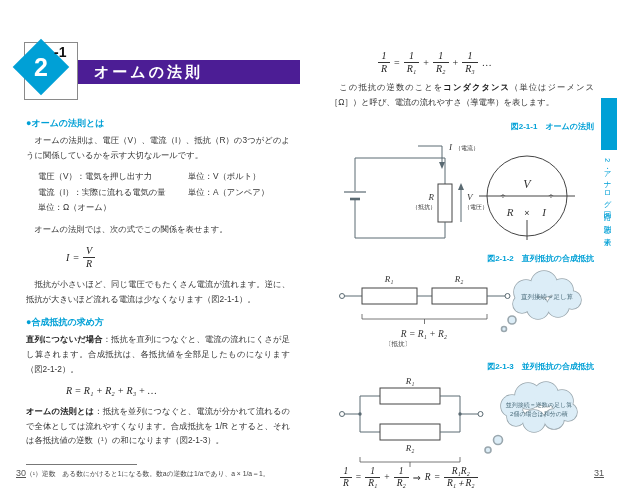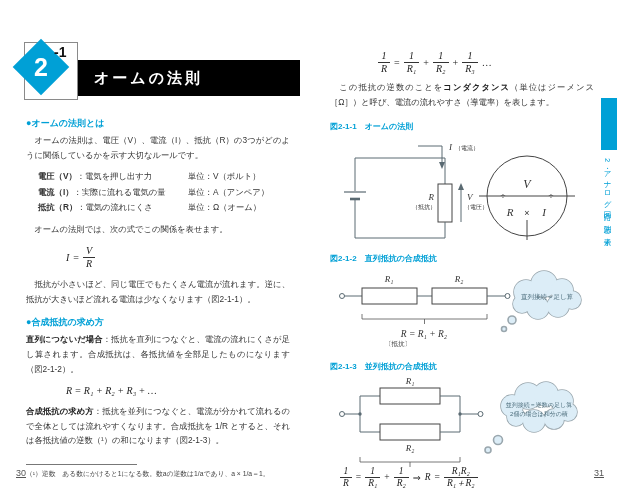--- a/index.html
+++ b/index.html
@@ -7,48 +7,48 @@
     width:620px;height:500px;position:relative;background:#ffffff;
     font-family:"Liberation Sans",sans-serif;color:#222;overflow:hidden;
   }
   .page{position:absolute;top:36px;width:300px;height:446px;background:#fff;}
   .page-left{left:8px;}
   .page-right{left:312px;}
 
   
   .hdr{position:relative;height:72px;}
   .hdr-white{position:absolute;left:16px;top:6px;width:52px;height:56px;background:#fff;border:1px solid #8a8a8a;z-index:1;}
-  .hdr-banner{position:absolute;left:60px;top:24px;width:232px;height:36px;background:#000000;display:flex;align-items:center;padding-left:26px;box-sizing:border-box;z-index:0;}
+  .hdr-banner{position:absolute;left:60px;top:24px;width:232px;height:24px;background:#4c1d95;display:flex;align-items:center;padding-left:26px;box-sizing:border-box;z-index:0;}
   .hdr-banner span{color:#fff;font-weight:bold;font-size:15px;letter-spacing:3px;}
   .hdr-diamond{position:absolute;left:13px;top:11px;width:40px;height:40px;background:#00a0d6;transform:rotate(45deg);z-index:2;}
   .hdr-diamond span{display:flex;width:100%;height:100%;align-items:center;justify-content:center;transform:rotate(-45deg);color:#fff;font-size:25px;font-weight:bold;}
   .hdr-sub{position:absolute;left:46px;top:8px;z-index:3;font-size:14px;font-weight:bold;color:#111;}
 
   
   .content{padding:0 18px;}
   .sec-h{color:#00a0d6;font-size:9px;font-weight:bold;margin:9px 0 3px;}
   p.body{font-size:8.3px;line-height:1.8;margin:3px 0;text-align:justify;color:#333;}
   .lead{font-weight:bold;color:#222;}
   .defs{margin:6px 0 6px 12px;}
   .def-row{display:flex;font-size:8.3px;line-height:1.9;color:#333;}
   .def-main{width:150px;}
-  .def-term{font-weight:bold;text-align:center;}
+  .def-term{font-weight:normal;text-align:center;}
   .math-row{display:flex;align-items:center;gap:4px;font-family:"Liberation Serif",serif;font-style:italic;font-size:10px;color:#222;margin:8px 0 8px 40px;}
   .math-row .op{font-style:normal;}
   .frac{display:inline-flex;flex-direction:column;align-items:center;font-family:"Liberation Serif",serif;font-style:italic;}
   .frac .num{padding:0 3px;line-height:1.15;}
   .frac .den{border-top:1px solid #333;padding:0 3px;line-height:1.15;}
   .footrule{width:42%;border-top:1px solid #777;margin:16px 0 4px;}
   .footnote{font-size:6.8px;color:#444;margin:2px 0;}
   .pageno{position:absolute;bottom:4px;font-size:9px;color:#555;text-decoration:underline;}
   .pageno-l{left:8px;}
   .pageno-r{right:8px;margin-top:9px;}
 
   
-  .figcap{color:#00a0d6;font-weight:bold;font-size:8px;margin:11px 0 2px;}
+  .figcap{color:#00a0d6;font-weight:bold;font-size:8px;margin:11px 0 2px;text-align:right;}
   .fig{display:block;}
   .top-math{margin:14px 0 6px 48px;font-size:10px;}
   .fig3-math{margin:-4px 0 0 10px;font-size:9.5px;}
   svg text{fill:#333;}
   .wire{stroke:#5a6a72;stroke-width:1;fill:none;}
   .boxr{fill:#fff;stroke:#444;stroke-width:1;}
   .mtxt{font-family:"Liberation Serif",serif;font-style:italic;}
   .stxt{font-family:"Liberation Sans",sans-serif;font-style:normal;}
   .cloud-s{fill:#dcedf7;stroke:#9aa7ae;stroke-width:1.6;}
   .cloud-f{fill:#dcedf7;stroke:none;}
@@ -80,21 +80,20 @@
     <div class="defs">
       <div class="def-row">
         <span class="def-main"><span class="def-term">電圧（V）</span><span>：電気を押し出す力</span></span>
         <span class="def-unit">単位：V（ボルト）</span>
       </div>
       <div class="def-row">
         <span class="def-main"><span class="def-term">電流（I）</span><span>：実際に流れる電気の量</span></span>
         <span class="def-unit">単位：A（アンペア）</span>
       </div>
       <div class="def-row">
-        <span class="def-main"><span class="def-term">抵抗（R）</span><span>：電気の流れにくさ</span></span>
         <span class="def-unit">単位：Ω（オーム）</span>
       </div>
     </div>
 
     <p class="body">　オームの法則では、次の式でこの関係を表せます。</p>
 
     <div class="math-row">
       <span>I</span>
       <span class="op">=</span>
       <span class="frac">
@@ -103,21 +102,21 @@
         </span>
     </div>
 
     <p class="body">　抵抗が小さいほど、同じ電圧でもたくさん電流が流れます。逆に、抵抗が大きいほど流れる電流は少なくなります（図2-1-1）。</p>
 
     <div class="sec-h">●合成抵抗の求め方</div>
     <p class="body"><span class="lead">直列につないだ場合</span><span>：抵抗を直列につなぐと、電流の流れにくさが足し算されます。合成抵抗は、各抵抗値を全部足したものになります（図2-1-2）。</span></p>
 
     <div class="math-row">R = R₁ + R₂ + R₃ + …</div>
 
-    <p class="body"><span class="lead">合成抵抗の求め方</span><span>：抵抗を並列につなぐと、電流が分かれて流れるので全体としては流れやすくなります。合成抵抗を 1/R とすると、それは各抵抗値の逆数（¹）の和になります（図2-1-3）。</span></p>
+    <p class="body"><span class="lead">オームの法則とは</span><span>：抵抗を並列につなぐと、電流が分かれて流れるので全体としては流れやすくなります。合成抵抗を 1/R とすると、それは各抵抗値の逆数（¹）の和になります（図2-1-3）。</span></p>
 
     <div class="footrule"></div>
     <p class="footnote">（¹）逆数　ある数にかけると1になる数。数aの逆数は1/aであり、a × 1/a＝1。</p>
   </div>
   <div class="pageno pageno-l">30</div>
 </div>
 
 <div class="page page-right">
   <div class="content">
     <div class="math-row top-math">

